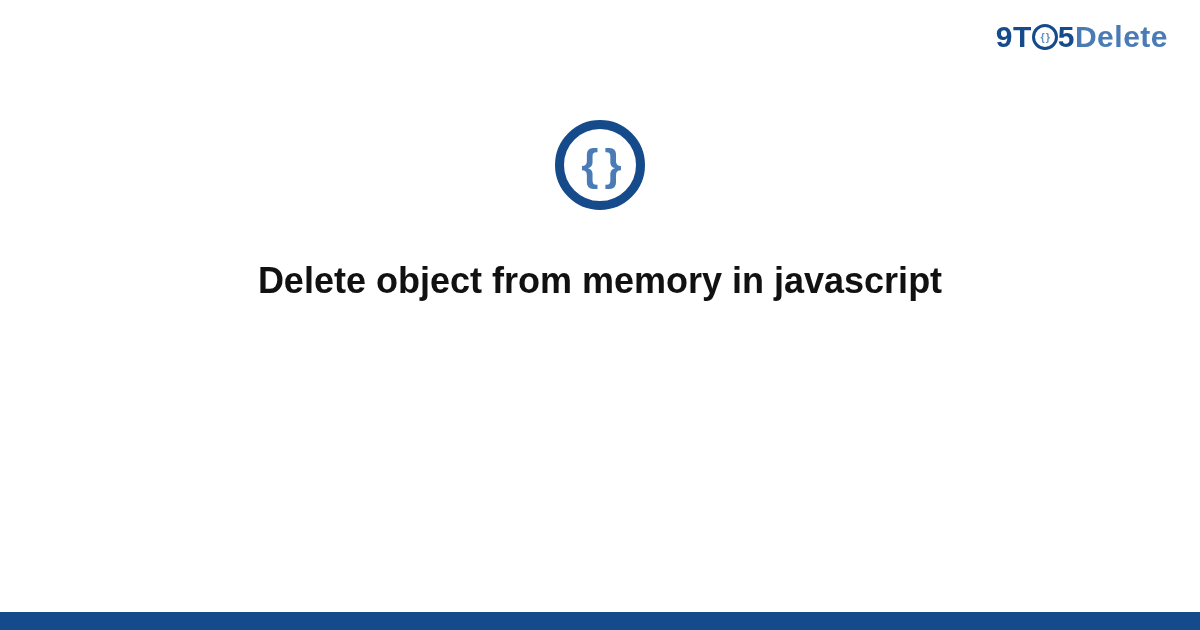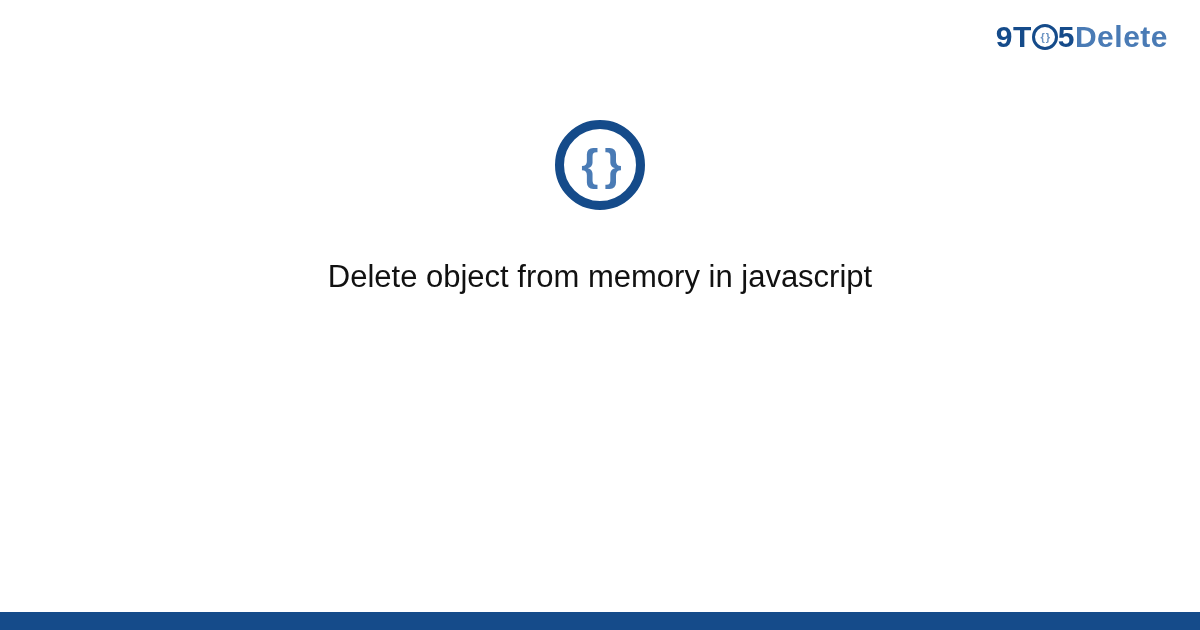--- a/index.html
+++ b/index.html
@@ -62,22 +62,22 @@
     margin-bottom: 48px;
   }
   .badge-inner {
     font-size: 44px;
     font-weight: 700;
     color: #4a7bb5;
     letter-spacing: -3px;
     line-height: 1;
   }
   .title {
-    font-size: 31px;
-    font-weight: 400;
+    font-size: 36px;
+    font-weight: 700;
     color: #111111;
     line-height: 1.25;
     max-width: 960px;
   }
   .footer-bar {
     position: absolute;
     left: 0;
     right: 0;
     bottom: 0;
     height: 18px;

